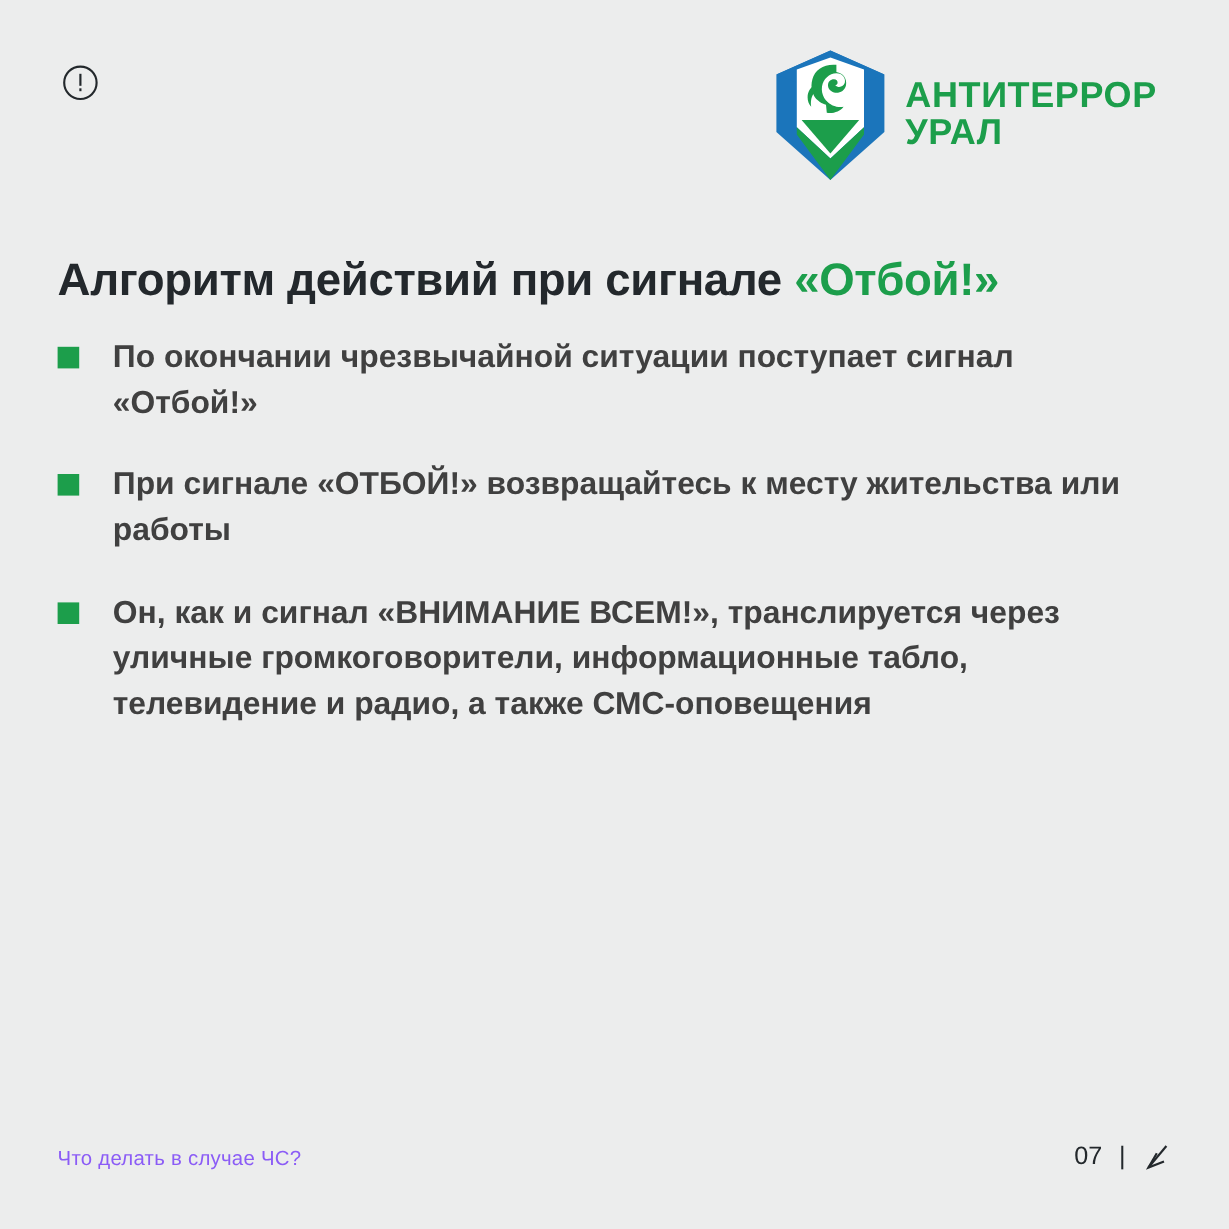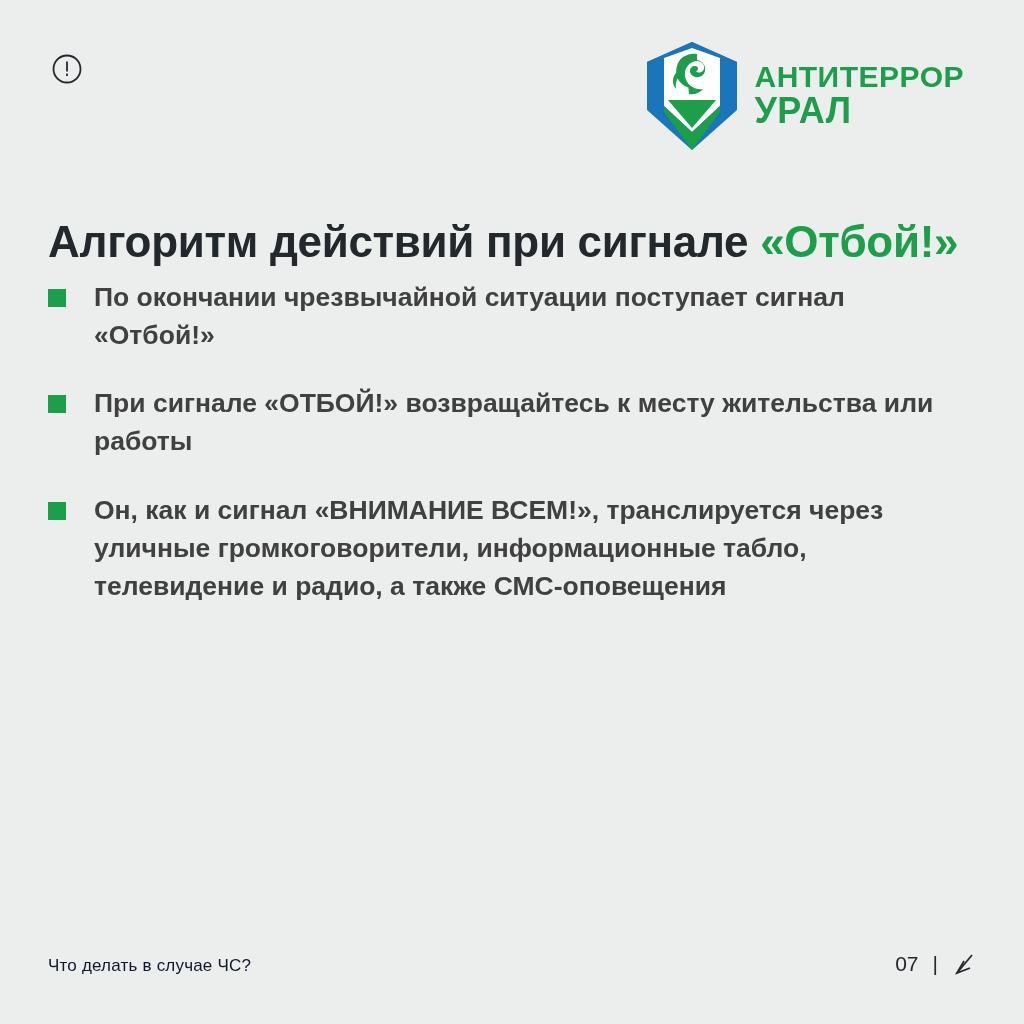--- a/index.html
+++ b/index.html
@@ -55,33 +55,33 @@
   .logo-text {
     line-height: 1.02;
   }
   .logo-line1 {
     font-size: 30px;
     font-weight: 700;
     letter-spacing: 0.5px;
     color: #1c9e4b;
   }
   .logo-line2 {
-    font-size: 36px;
+    font-size: 30px;
     font-weight: 700;
     letter-spacing: 0.5px;
     color: #1c9e4b;
   }
 
   
   .title {
     position: absolute;
     top: 188px;
     left: 48px;
     right: 60px;
-    font-size: 44px;
+    font-size: 38px;
     font-weight: 700;
     letter-spacing: -0.3px;
     color: #23282c;
     white-space: nowrap;
   }
   .title .accent {
     color: #1c9e4b;
   }
 
   
@@ -117,21 +117,21 @@
     position: absolute;
     left: 48px;
     right: 48px;
     bottom: 48px;
     display: flex;
     align-items: flex-end;
     justify-content: space-between;
   }
   .footer-note {
     font-size: 17px;
-    color: #0f172a;
+    color: #8b5cf6;
     letter-spacing: 0.2px;
   }
   .footer-page {
     display: flex;
     align-items: flex-end;
     gap: 12px;
     font-size: 21px;
     color: #23282c;
   }
   .footer-sep {

